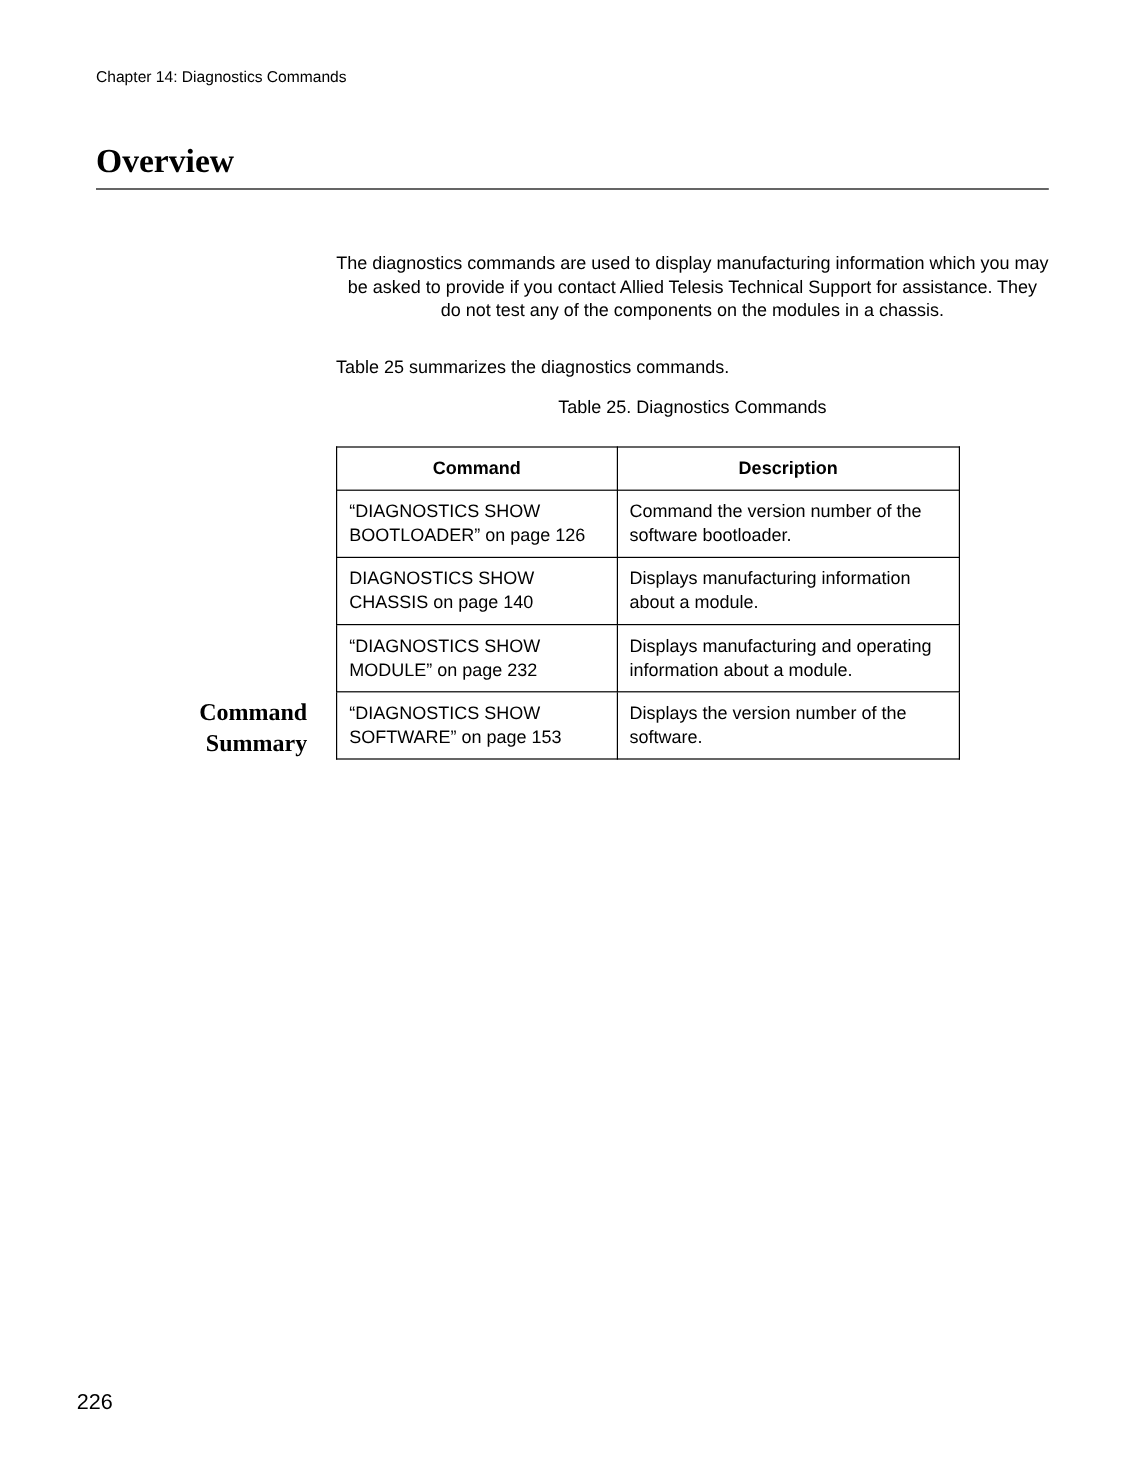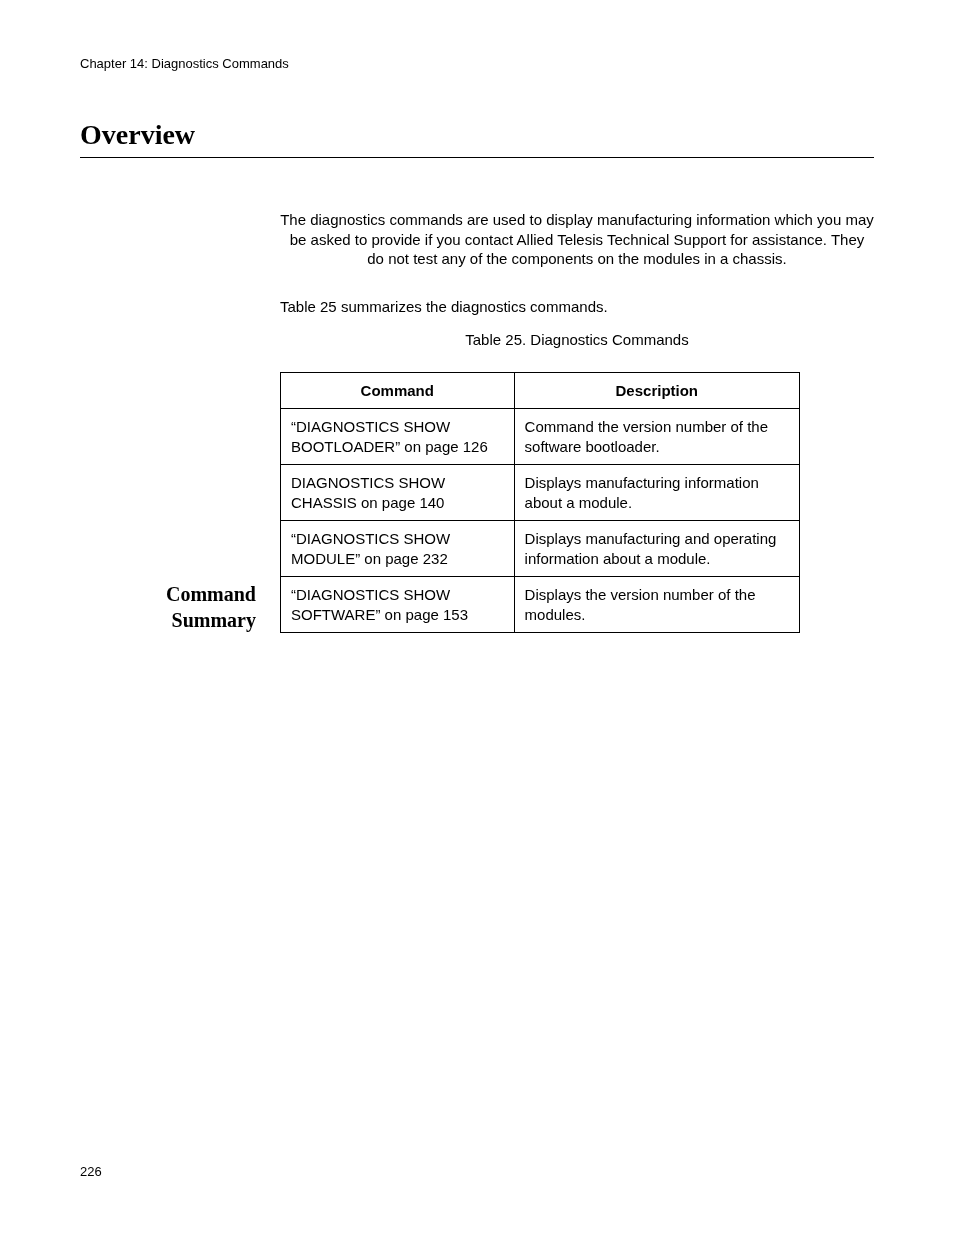--- a/index.html
+++ b/index.html
@@ -80,22 +80,22 @@
       font-weight: bold;
       text-align: center;
     }
     table.cmd-table th:first-child,
     table.cmd-table td:first-child {
       width: 45%;
     }
     .page-number {
       position: absolute;
       bottom: 56px;
-      left: 80px;
-      font-size: 13px;
+      left: 64px;
+      font-size: 18px;
       margin-top: 33px;
     }
   </style>
 </head>
 <body>
 
 <div class="page">
 
   <div class="chapter-header">Chapter 14: Diagnostics Commands</div>
 
@@ -123,21 +123,21 @@
           <tr>
             <td>DIAGNOSTICS SHOW CHASSIS on page 140</td>
             <td>Displays manufacturing information about a module.</td>
           </tr>
           <tr>
             <td>“DIAGNOSTICS SHOW MODULE” on page 232</td>
             <td>Displays manufacturing and operating information about a module.</td>
           </tr>
           <tr>
             <td>“DIAGNOSTICS SHOW SOFTWARE” on page 153</td>
-            <td>Displays the version number of the modules.</td>
+            <td>Displays the version number of the software.</td>
           </tr>
         </tbody>
       </table>
     </div>
   </div>
 
   <div class="page-number">226</div>
 
 </div>
 

